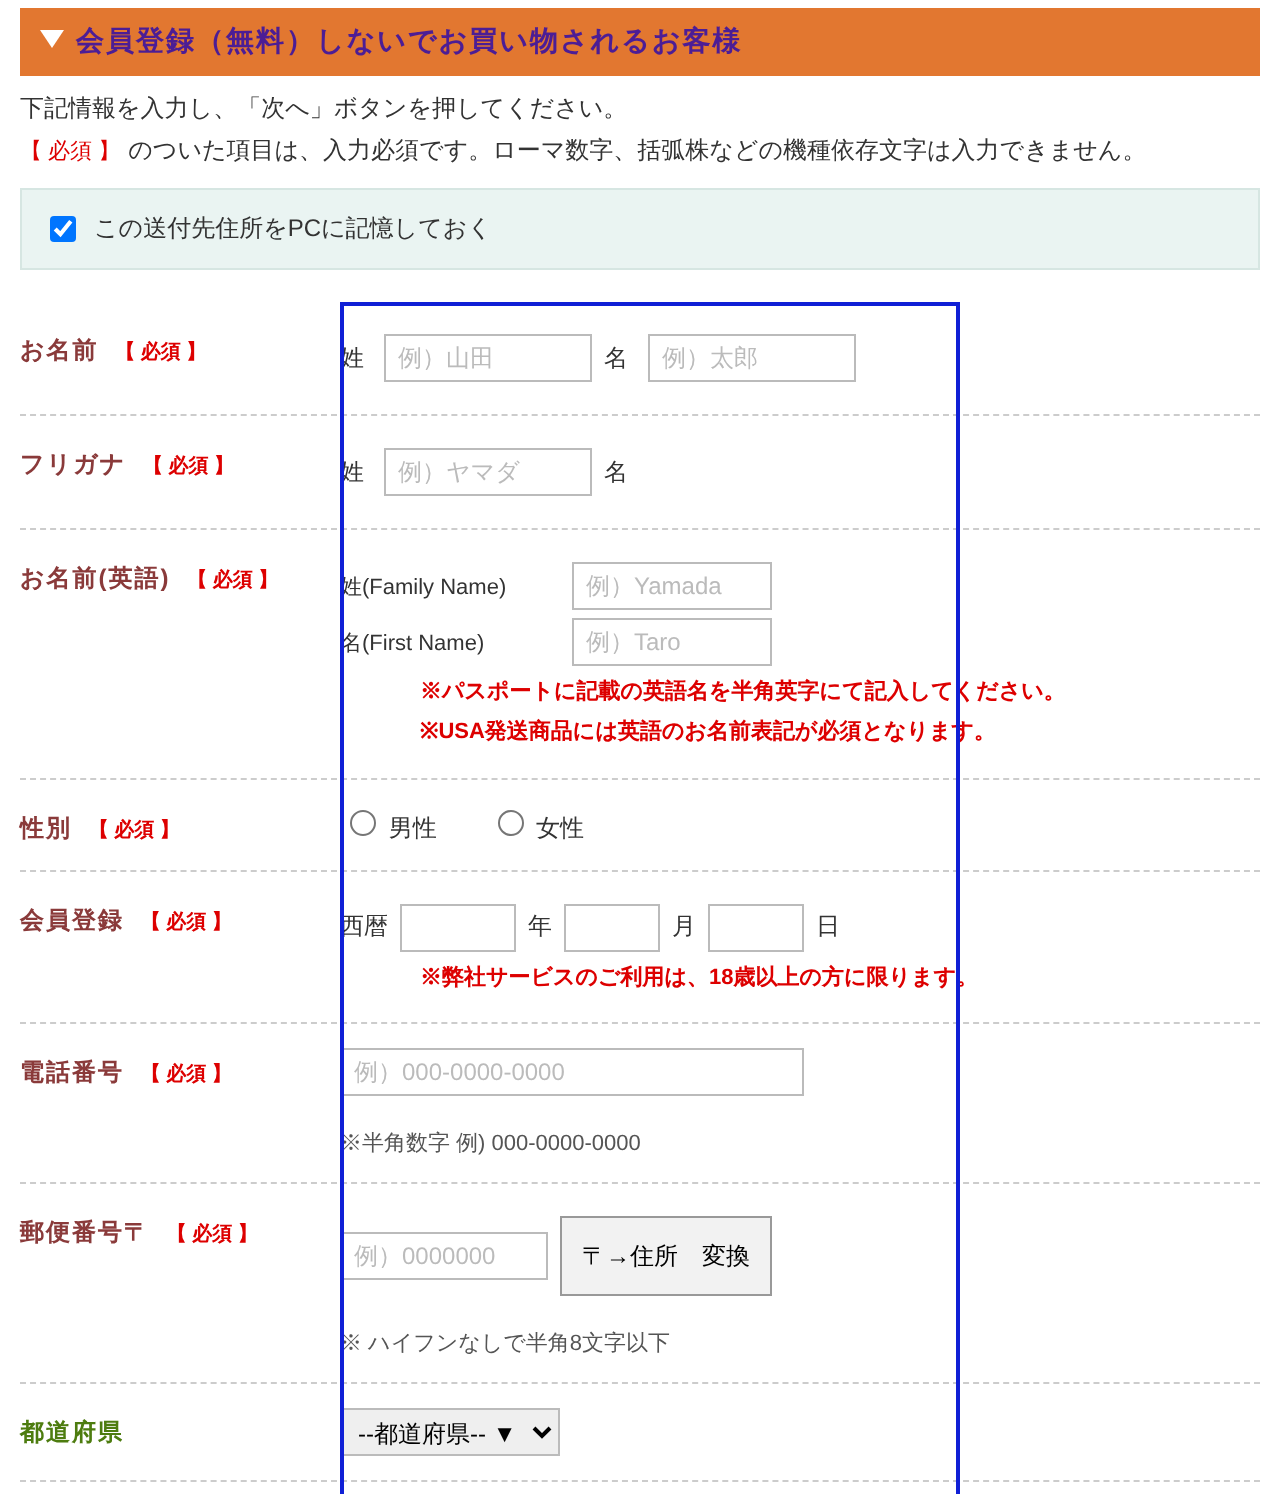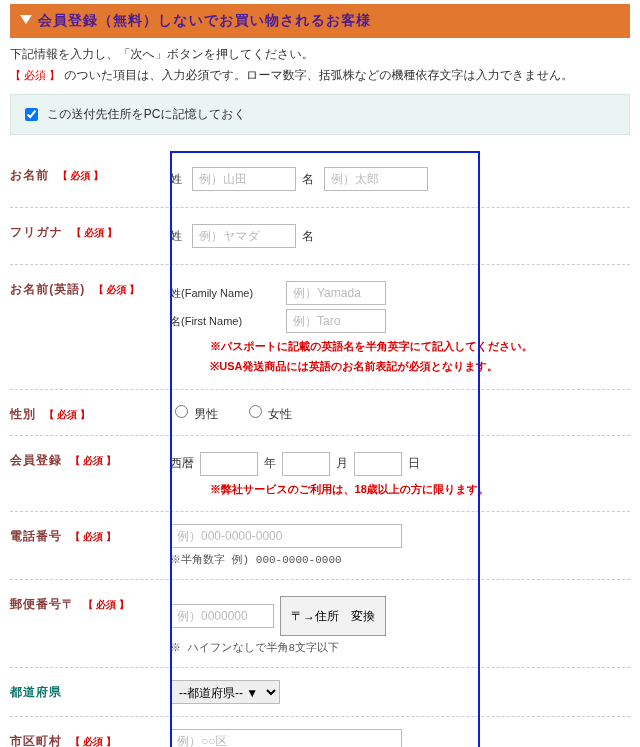--- a/index.html
+++ b/index.html
@@ -53,40 +53,40 @@
   .lab {
     width: 160px;
     flex-shrink: 0;
     color: #8a3a3a;
     font-weight: bold;
     font-size: 12px;
     padding-top: 4px;
     letter-spacing: 1px;
   }
   .lab .req { font-size: 10px; margin-left: 4px; letter-spacing: 0; }
-  .lab.plain { color: #0f766e; }
+  .lab.plain { color: #4d7c0f; }
   .ctrl { flex: 1; }
   .line { margin: 4px 0; display: flex; align-items: center; gap: 6px; flex-wrap: wrap; }
   .mini-label { font-size: 12px; min-width: 16px; }
   input[type="text"] {
     border: 1px solid #bbb;
     padding: 3px 6px;
     font-size: 12px;
     color: #333;
     height: 24px;
   }
   input[type="text"]::placeholder { color: #bbb; }
   .w100 { width: 104px; }
   .w120 { width: 100px; }
   .w60 { width: 58px; }
   .w50 { width: 48px; }
   .w220 { width: 232px; }
   .en-label { display:inline-block; width: 110px; font-size: 11px; }
   .warn { color: #d00; font-weight: bold; font-size: 11px; margin-top: 2px; line-height: 1.8; padding-left: 40px; }
-  .small { font-size: 11px; color: #555; margin-top: 4px; font-family: Liberation Mono, monospace; }
+  .small { font-size: 11px; color: #555; margin-top: 16px; }
   .radio-group label { margin-right: 22px; }
   button.convert {
     background: #f2f2f2;
     border: 1px solid #999;
     padding: 3px 10px;
     font-size: 12px;
     height: 40px;
     cursor: pointer;
   }
   select {

